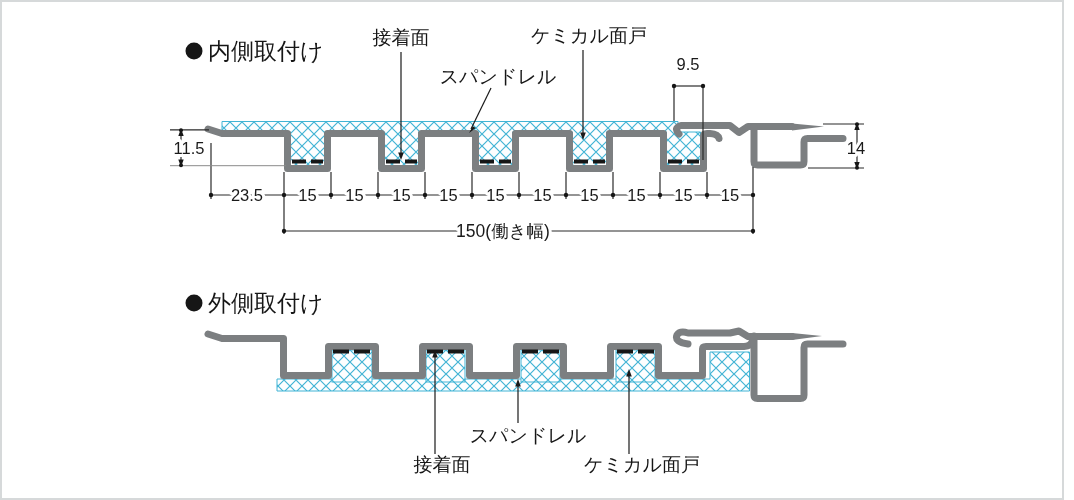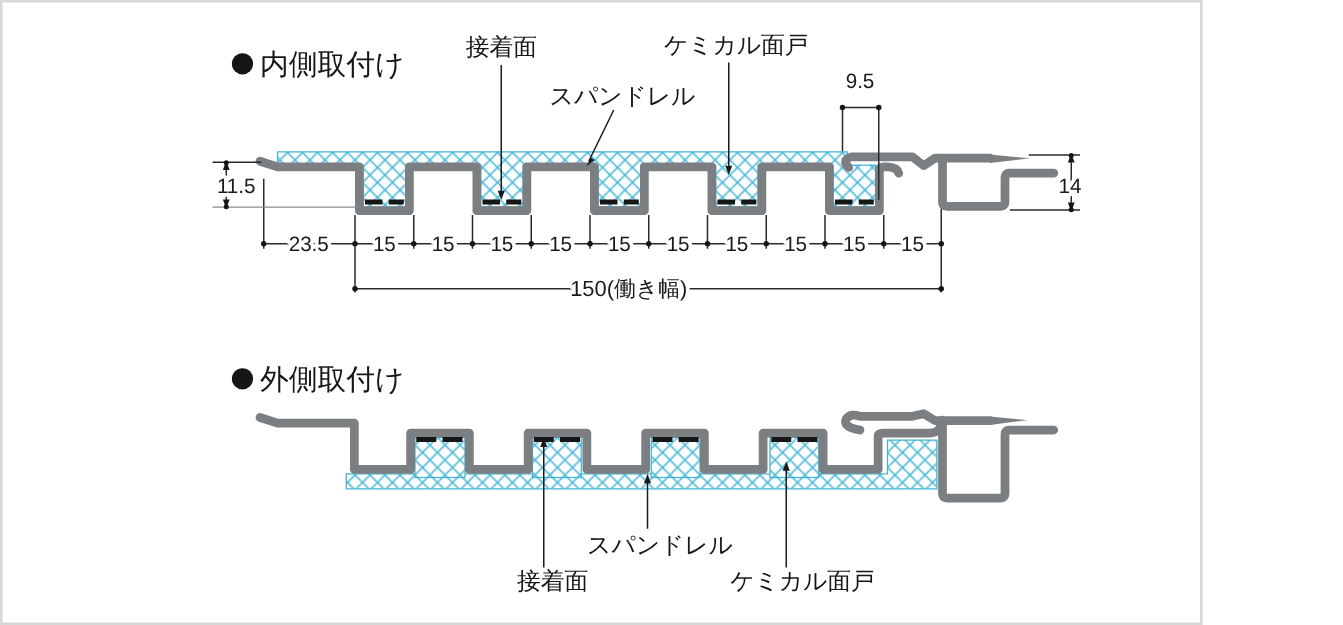--- a/index.html
+++ b/index.html
@@ -1,18 +1,18 @@
 <!DOCTYPE html>
 <html><head>
 <meta charset="utf-8">
 <style>
   html,body{margin:0;padding:0;background:#fff;}
   .canvas{
     position:relative;
-    width:962px;height:500px;
+    width:1064px;height:500px;
     box-sizing:border-box;
     background:#ffffff;
     border:2px solid #d6d9da;
     font-family:"Liberation Sans","DejaVu Sans",sans-serif;
   }
   svg{display:block;}
   text{font-family:"Liberation Sans","DejaVu Sans",sans-serif;}
   .heading{font-size:23px;fill:#161616;}
   .lbl{font-size:19px;fill:#161616;}
   .dim{font-size:16.5px;fill:#1a1a1a;}

